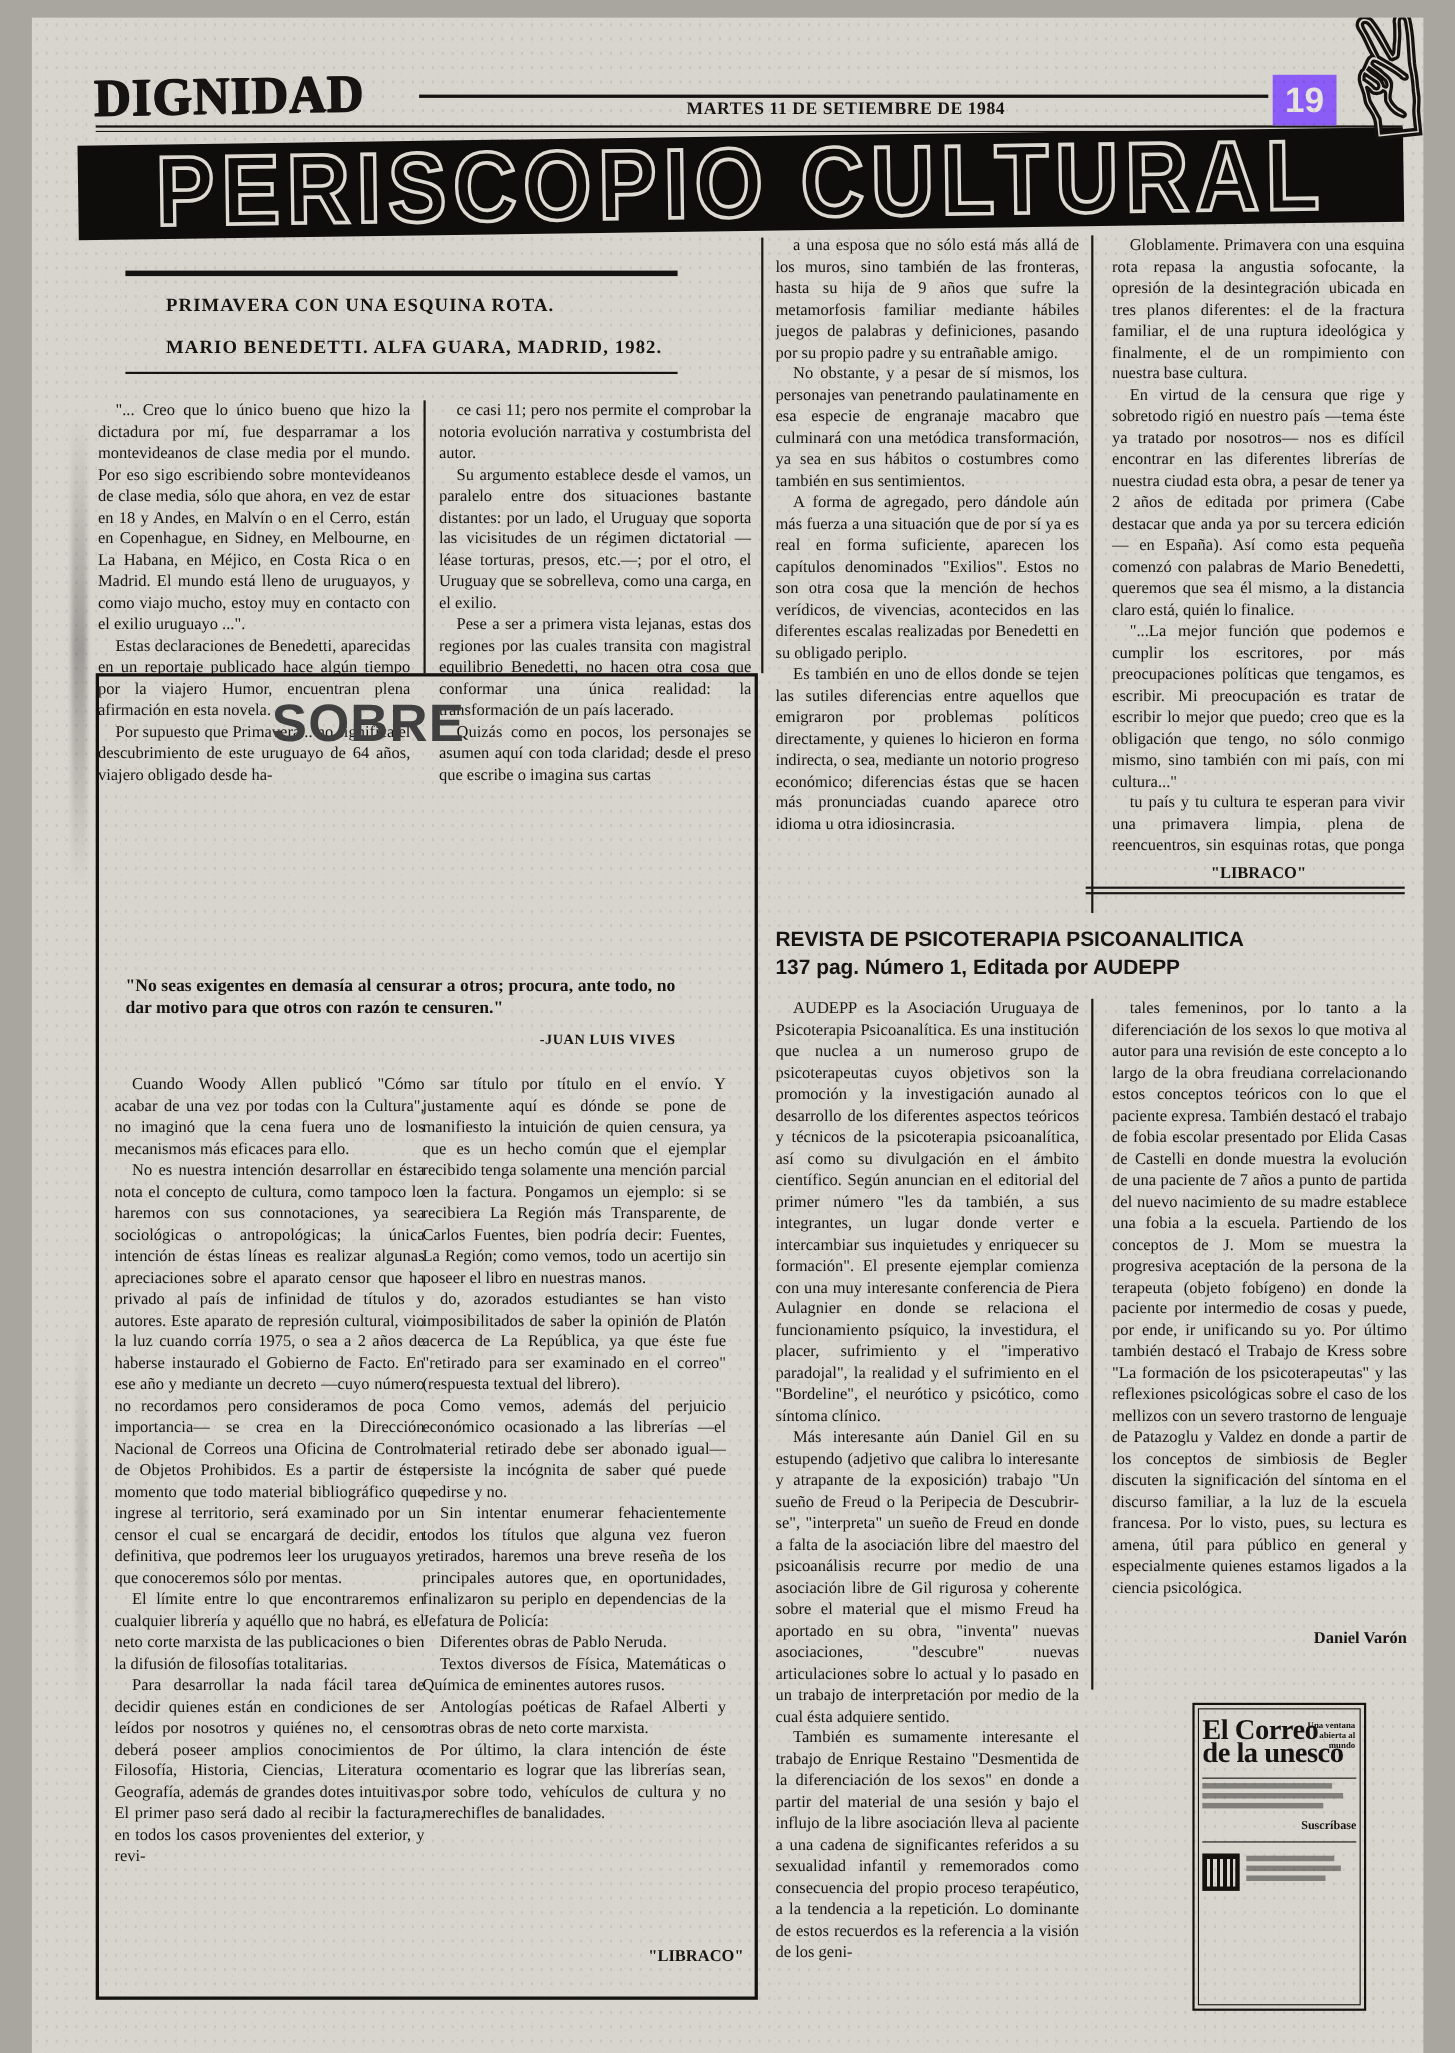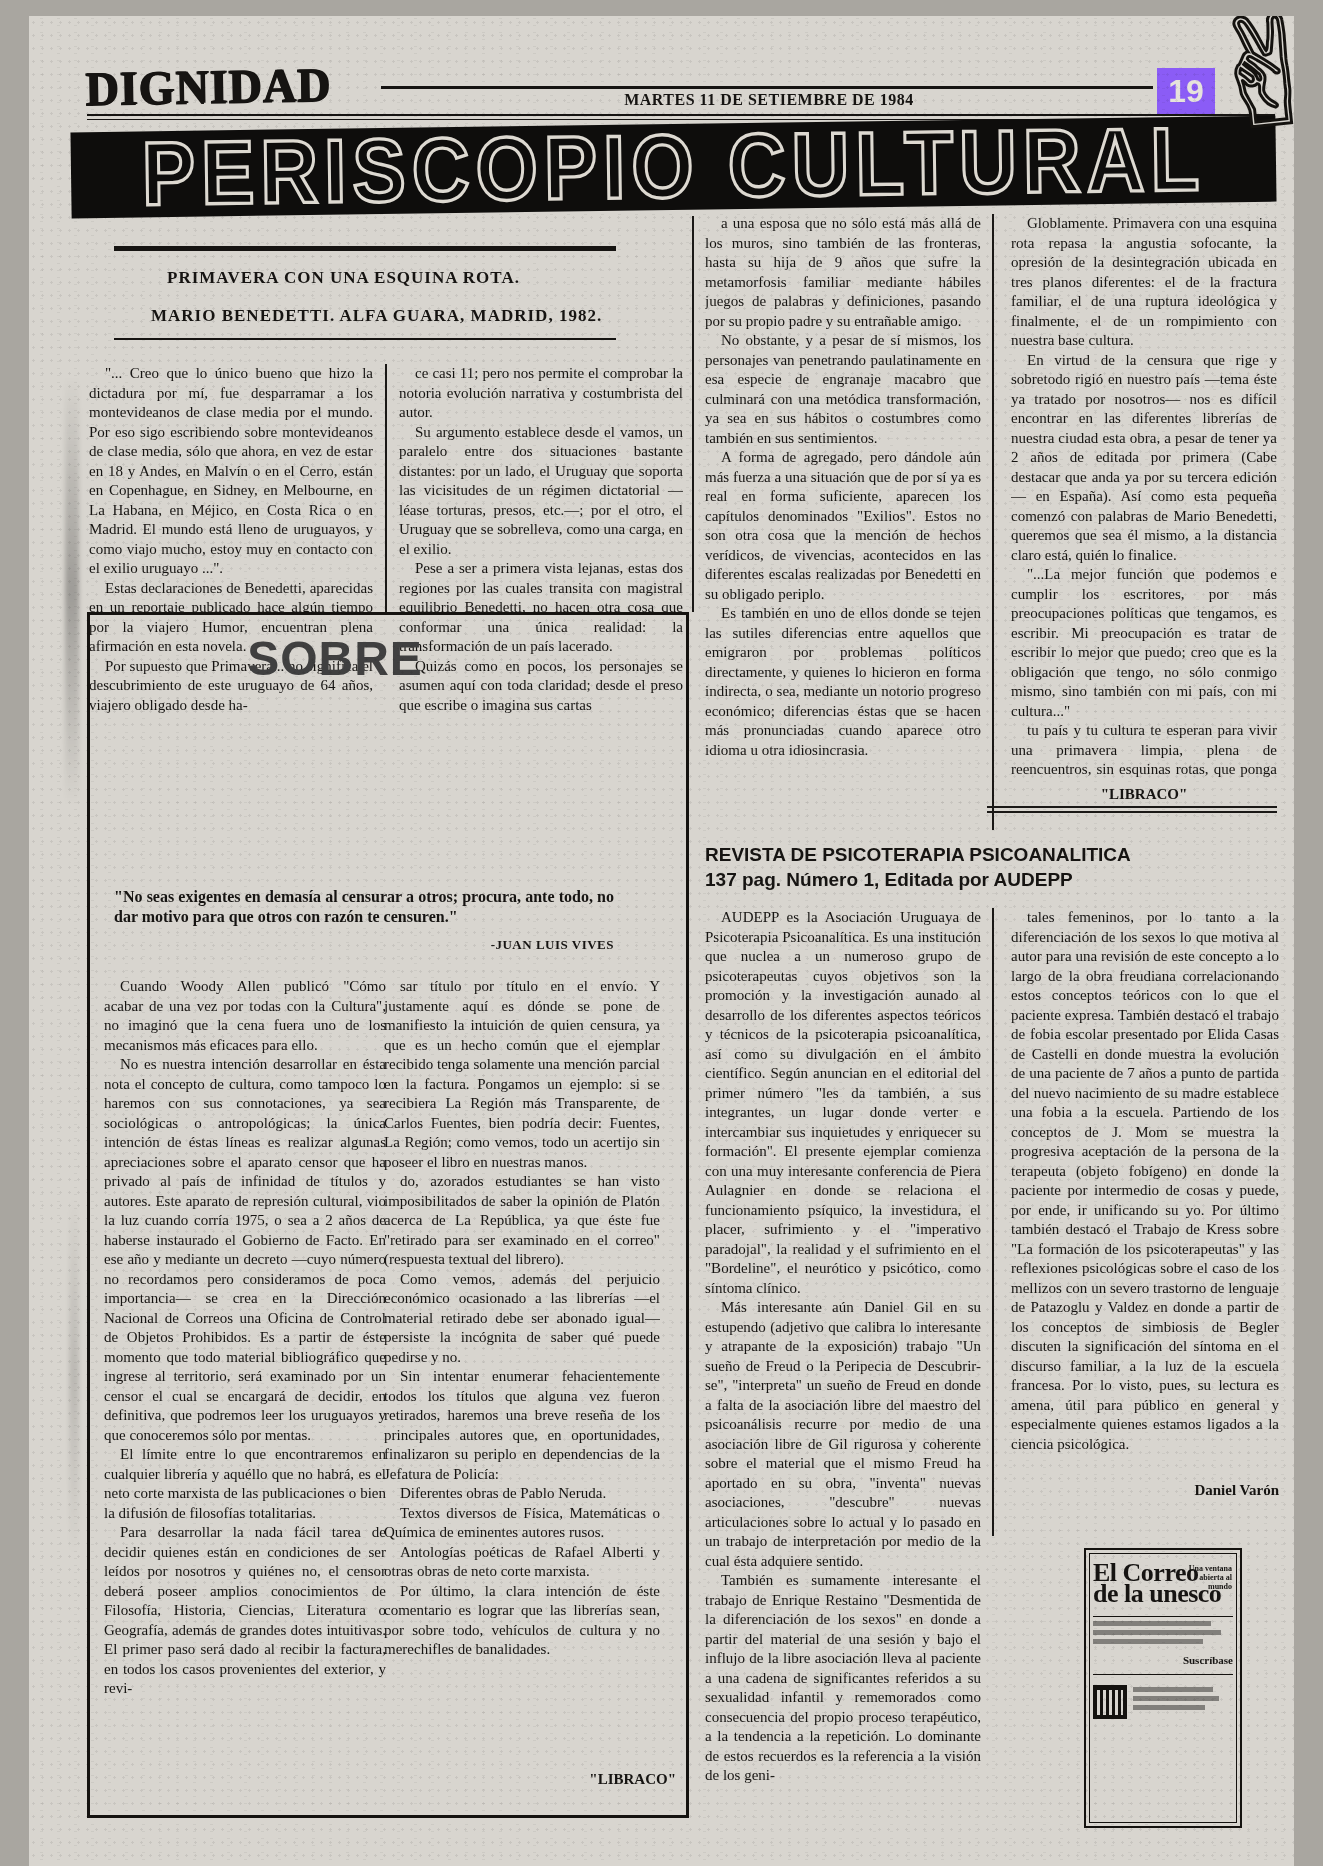--- a/index.html
+++ b/index.html
@@ -77,21 +77,21 @@
   <div class="abs date">MARTES 11 DE SETIEMBRE DE 1984</div>
   <div class="hrule" style="left:58px;top:98px;width:1188px;height:2px;"></div>
   <div class="hrule" style="left:58px;top:103px;width:1188px;height:1px;"></div>
   <div class="abs pagenum">19</div>
   <div class="abs hand">✌</div>
   <div class="abs banner">
     <span>PERISCOPIO CULTURAL</span>
   </div>
 
   <div class="hrule" style="left:85px;top:230px;width:502px;height:5px;"></div>
-  <div class="abs a1title" style="left:138px;top:252px;width:460px;">PRIMAVERA CON UNA ESQUINA ROTA.</div>
+  <div class="abs a1title" style="left:122px;top:252px;width:460px;">PRIMAVERA CON UNA ESQUINA ROTA.</div>
   <div class="abs a1title" style="left:122px;top:290px;width:460px;">MARIO BENEDETTI. ALFA GUARA, MADRID, 1982.</div>
   <div class="hrule" style="left:85px;top:322px;width:502px;height:2px;"></div>
 
   <div class="col" style="left:60px;top:348px;width:284px;height:356px;">
       <p class="para">"... Creo que lo único bueno que hizo la dictadura por mí, fue desparramar a los montevideanos de clase media por el mundo. Por eso sigo escribiendo sobre montevideanos de clase media, sólo que ahora, en vez de estar en 18 y Andes, en Malvín o en el Cerro, están en Copenhague, en Sidney, en Melbourne, en La Habana, en Méjico, en Costa Rica o en Madrid. El mundo está lleno de uruguayos, y como viajo mucho, estoy muy en contacto con el exilio uruguayo ...".</p>
       <p class="para">Estas declaraciones de Benedetti, aparecidas en un reportaje publicado hace algún tiempo por la viajero Humor, encuentran plena afirmación en esta novela.</p>
       <p class="para">Por supuesto que Primavera... no significa el descubrimiento de este uruguayo de 64 años, viajero obligado desde ha-</p>
     </div>
   <div class="vrule" style="left:356px;top:348px;height:248px;"></div>
   <div class="col" style="left:370px;top:348px;width:284px;height:350px;">

